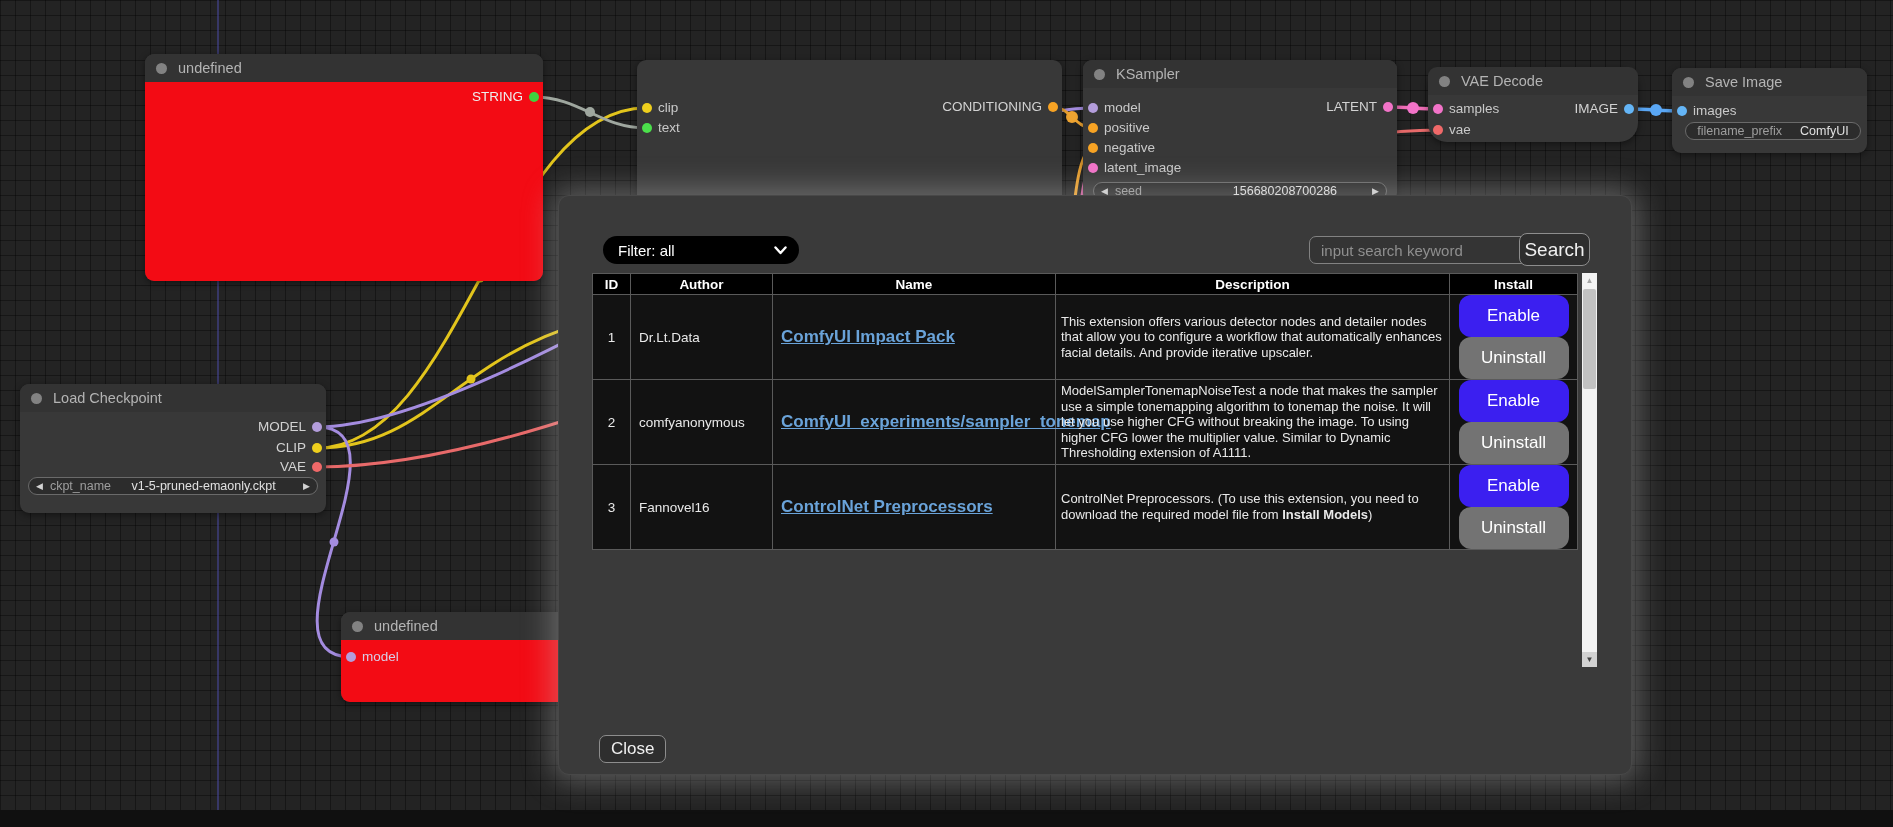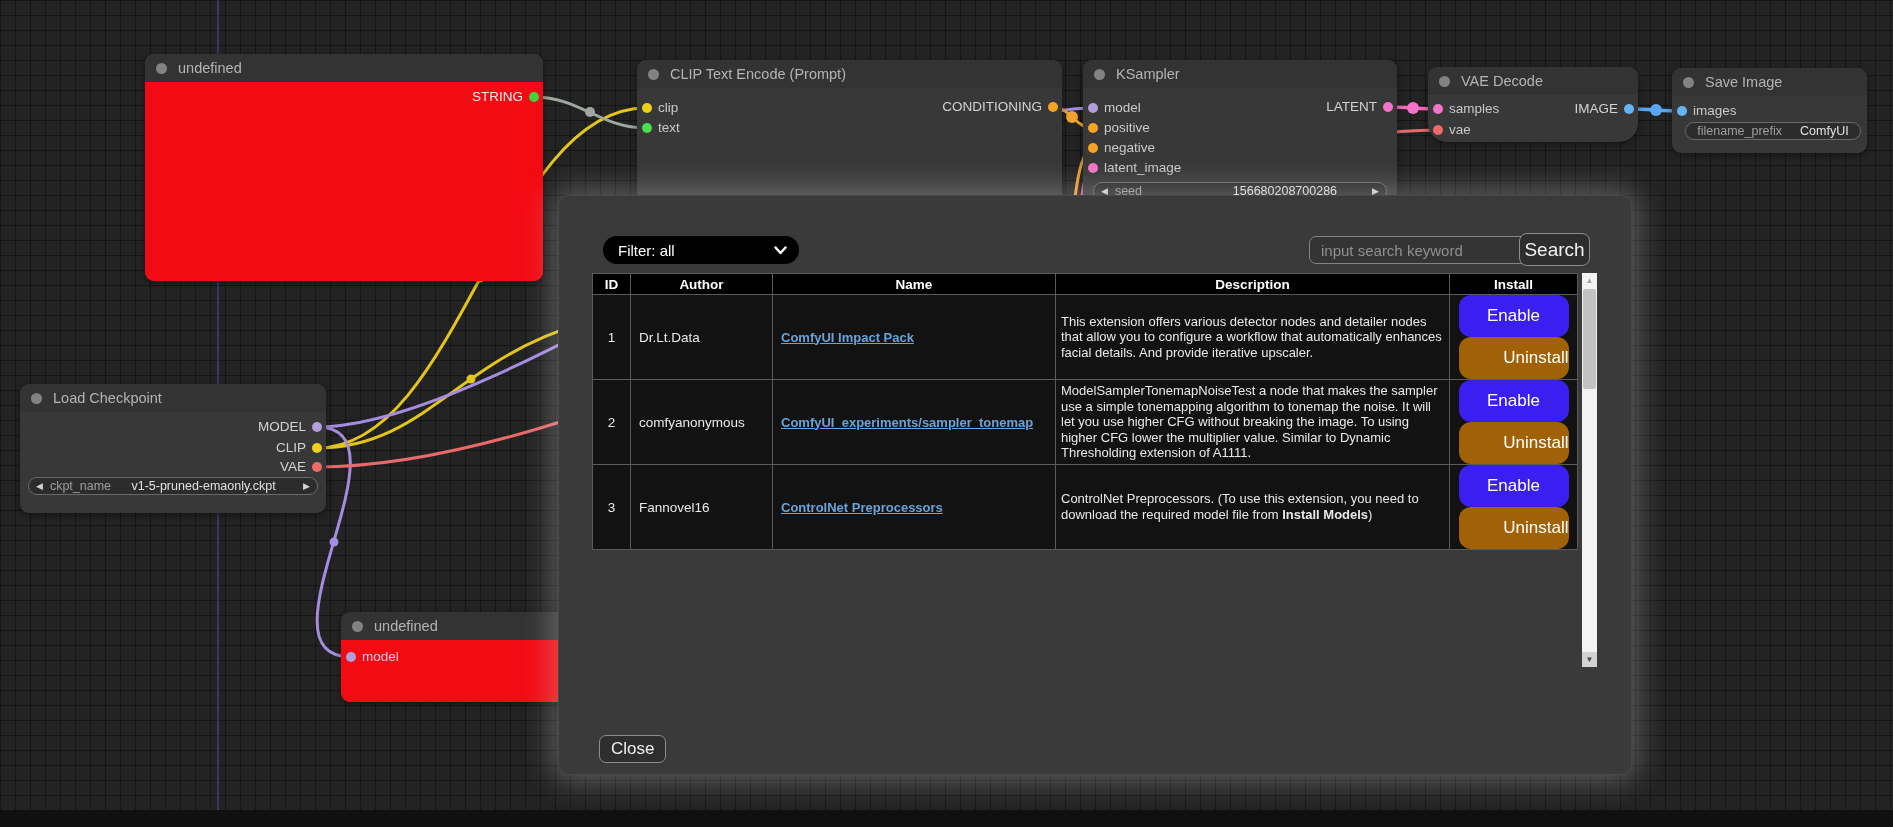--- a/index.html
+++ b/index.html
@@ -62,29 +62,29 @@
   
   #ext-table { position:absolute; left:33px; top:77px; border-collapse:collapse;
                table-layout:fixed; width:985px; font-size:13px; }
   #ext-table th, #ext-table td { border:1px solid #5a5a5a; }
   #ext-table th { background:#000; color:#fff; font-weight:bold; font-size:13.5px;
                   height:21px; text-align:center; }
   #ext-table td { background:#121212; color:#e9e9e9; vertical-align:middle; }
   td.c-id { text-align:center; font-size:13.5px; }
   td.c-author { padding-left:8px; font-size:13.5px; }
   td.c-name { padding-left:8px; }
-  td.c-name a { color:#6aa3d9; font-weight:bold; font-size:13px; text-decoration:underline; }
+  td.c-name a { color:#6aa3d9; font-weight:bold; font-size:17px; text-decoration:underline; }
   td.c-desc { padding:2px 5px; line-height:15.6px; vertical-align:top; }
   td.c-desc .b { font-weight:bold; }
   td.c-install { text-align:center; }
   .act-btn { display:block; width:110px; height:42px; margin:0 auto; border:none;
              border-radius:12px; color:#fff; font-size:17px; cursor:pointer;
              font-family:"Liberation Sans", sans-serif; }
   .act-enable { background:#3b1ff0; }
-  .act-uninstall { background:#a16207;text-align:right; }
+  .act-uninstall { background:#737373; }
   tr.r1 { height:82px; } tr.r2 { height:84px; } tr.r3 { height:67px; }
 
   
   #scrollbar { position:absolute; left:1023px; top:77px; width:15px; height:394px;
                background:#f3f3f3; border-radius:1px; }
   #sb-up { position:absolute; top:0; left:0; width:15px; height:15px; background:#f3f3f3;
            color:#a6a6a6; font-size:8px; text-align:center; line-height:15px; }
   #sb-thumb { position:absolute; top:16px; left:1px; width:13px; height:100px;
               background:#c2c2c2; border-radius:2px; }
   #sb-down { position:absolute; bottom:0; left:0; width:15px; height:15px; background:#d2d2d2;
@@ -131,21 +131,20 @@
   <div class="node" style="left:145px;top:54px;width:398px;height:227px;">
     <div class="ntitle"><span class="tdot"></span><span>undefined</span></div>
     <div class="rbody"></div>
     <div class="slot out" style="top:34px;">
         <span class="slabel" style="color:#eee;">STRING</span>
         <span class="port" style="background:#3fd43f;"></span>
       </div>
   </div>
 
   <div class="node" style="left:637px;top:60px;width:425px;height:150px;">
-    <div class="ntitle"><span class="tdot"></span><span>CLIP Text Encode (Prompt)</span></div>
     <div class="slot in" style="top:39px;">
         <span class="port" style="background:#eecf1d;"></span>
         <span class="slabel">clip</span>
       </div>
     <div class="slot in" style="top:59px;">
         <span class="port" style="background:#4be04b;"></span>
         <span class="slabel">text</span>
       </div>
     <div class="slot out" style="top:38px;">
         <span class="slabel">CONDITIONING</span>

